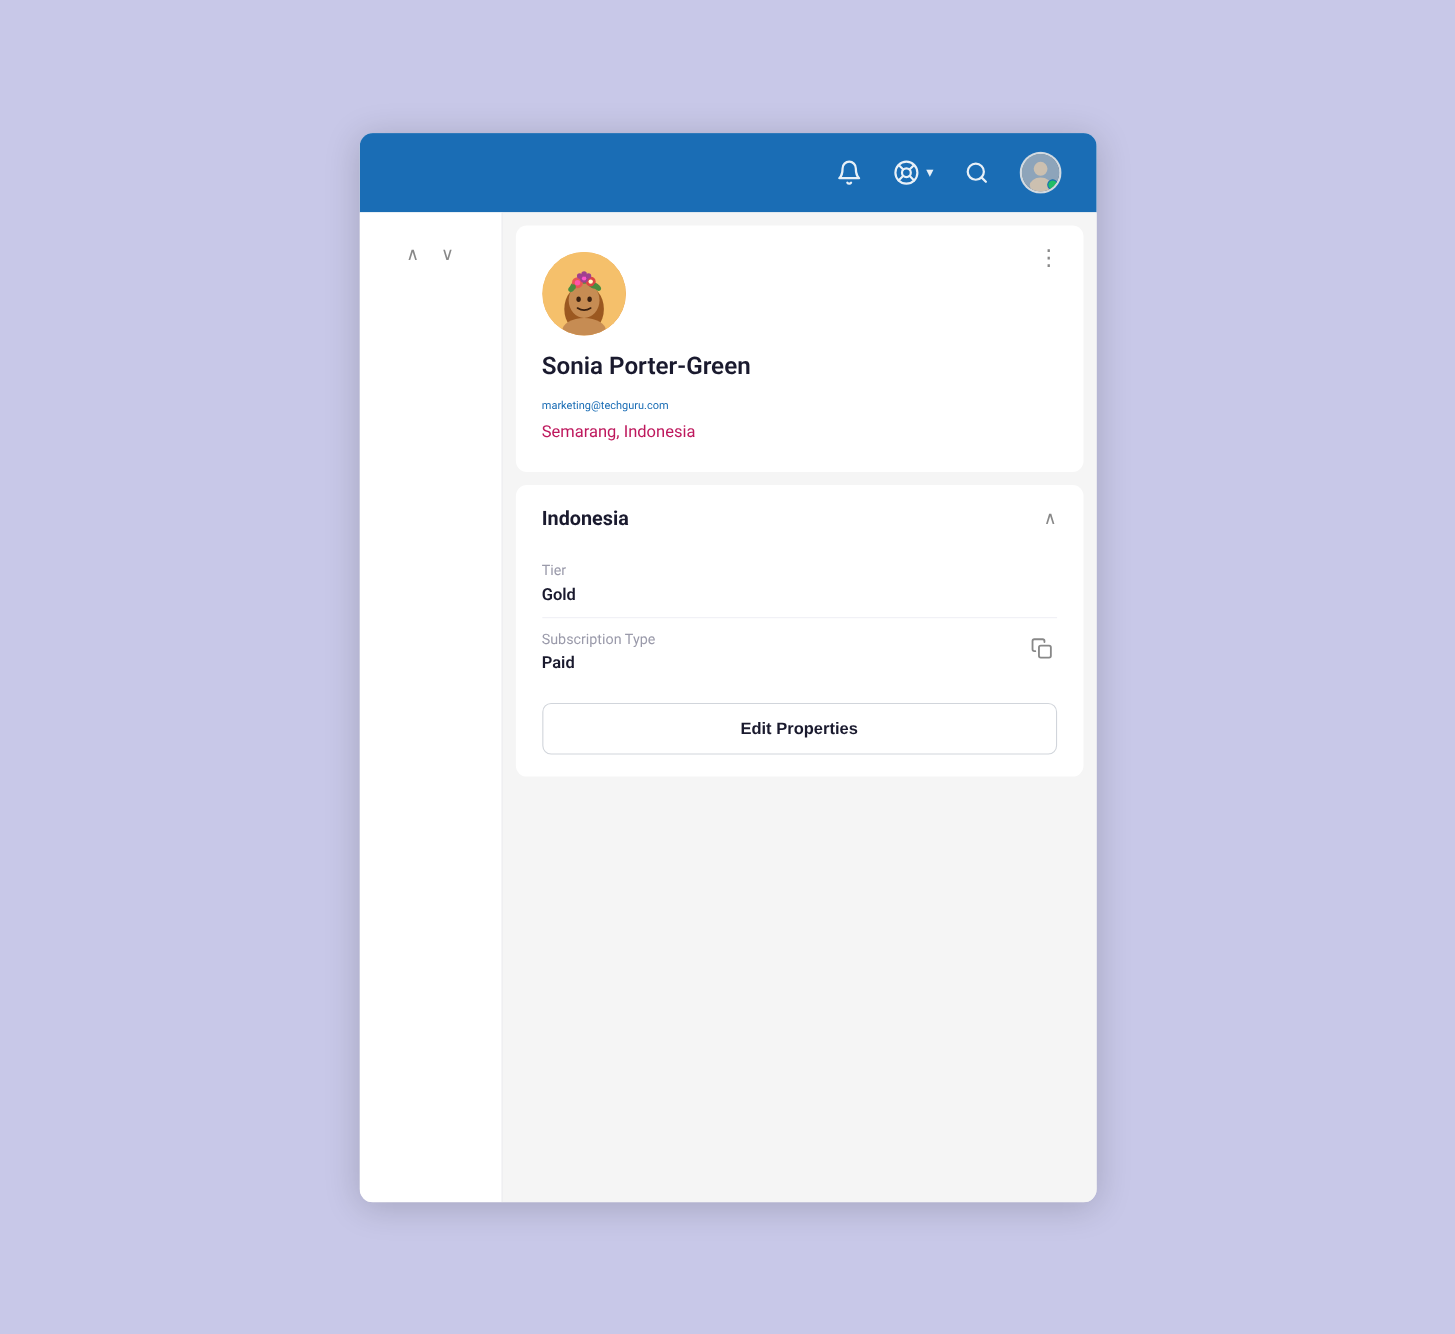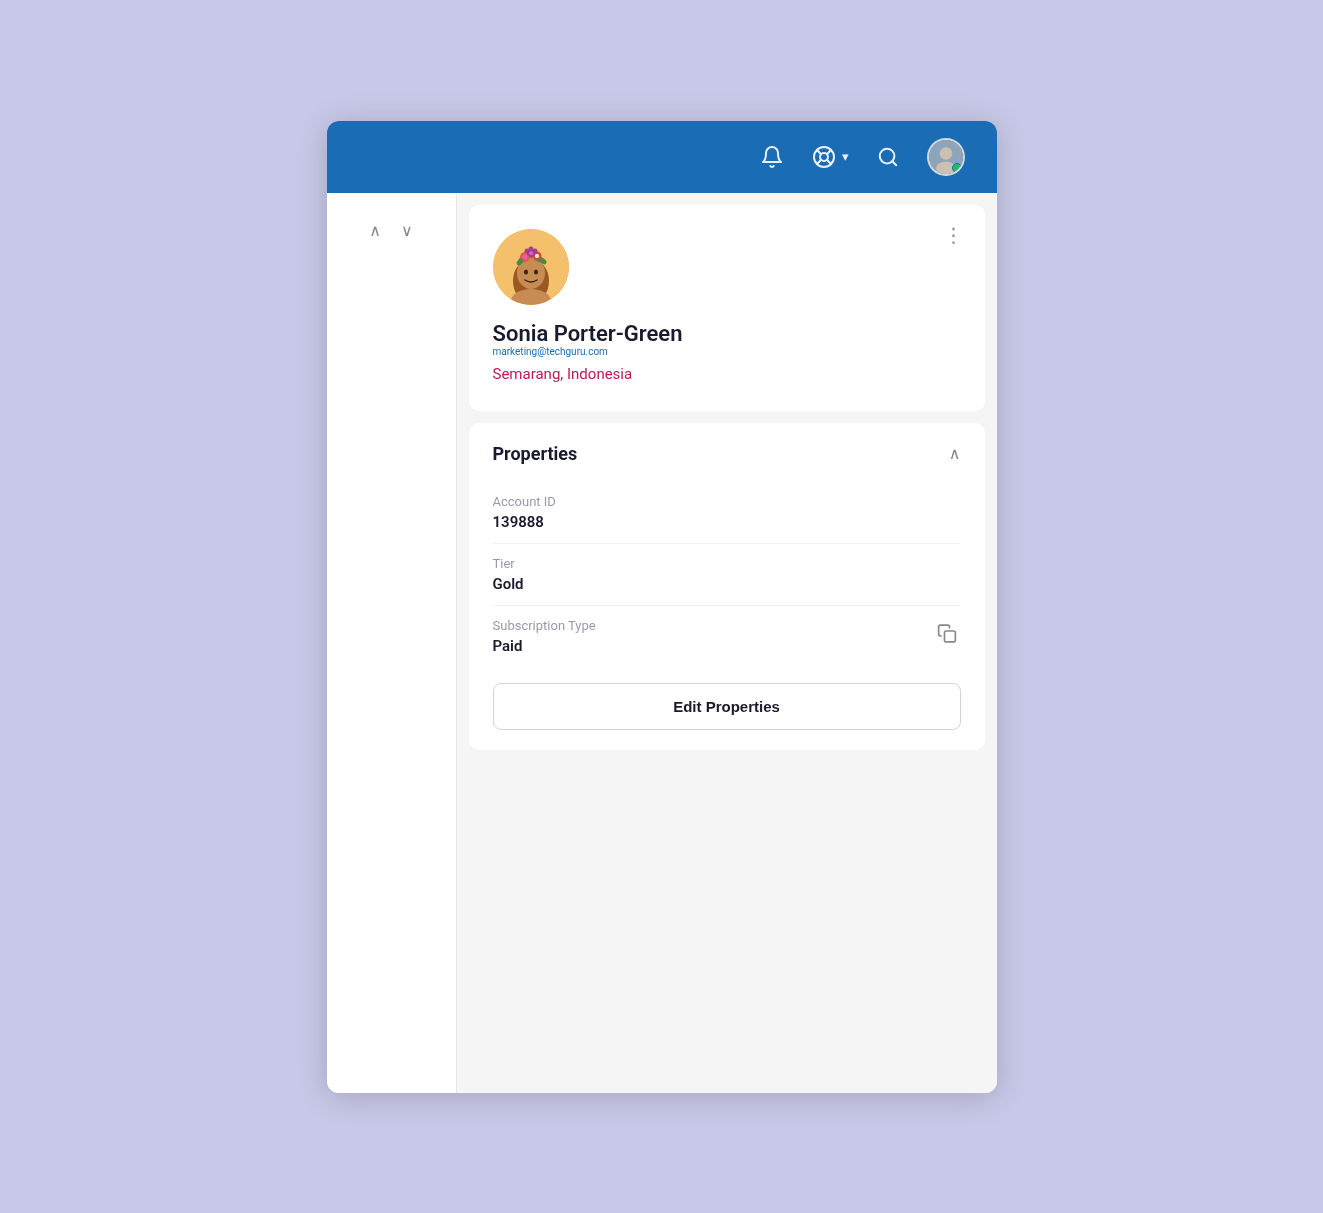--- a/index.html
+++ b/index.html
@@ -151,21 +151,21 @@
       color: #888;
       font-size: 20px;
       line-height: 1;
       letter-spacing: 1px;
     }
 
     .profile-name {
       font-size: 22px;
       font-weight: 600;
       color: #1a1a2e;
-      margin-bottom: 0;
+      margin-bottom: 18px;
     }
 
     .profile-email {
       font-size: 10px;
       color: #1a6db5;
       margin-bottom: 8px;
     }
 
     .profile-location {
       font-size: 15px;
@@ -353,28 +353,24 @@
 
         <button class="three-dot-menu">⋮</button>
 
         <div class="profile-name">Sonia Porter-Green</div>
         <div class="profile-email">marketing@techguru.com</div>
         <div class="profile-location">Semarang, Indonesia</div>
       </div>
 
       <div class="properties-card">
         <div class="properties-header">
-          <span class="properties-title">Properties</span>
+          <span class="properties-title">Indonesia</span>
           <button class="collapse-btn">∧</button>
         </div>
 
-        <div class="property-row">
-          <div class="property-label">Account ID</div>
-          <div class="property-value">139888</div>
-        </div>
 
         <div class="property-row">
           <div class="property-label">Tier</div>
           <div class="property-value">Gold</div>
         </div>
 
         <div class="property-row" style="position:relative;">
           <div class="property-label">Subscription Type</div>
           <div class="property-value">Paid</div>
           <button class="copy-btn" title="Copy">

